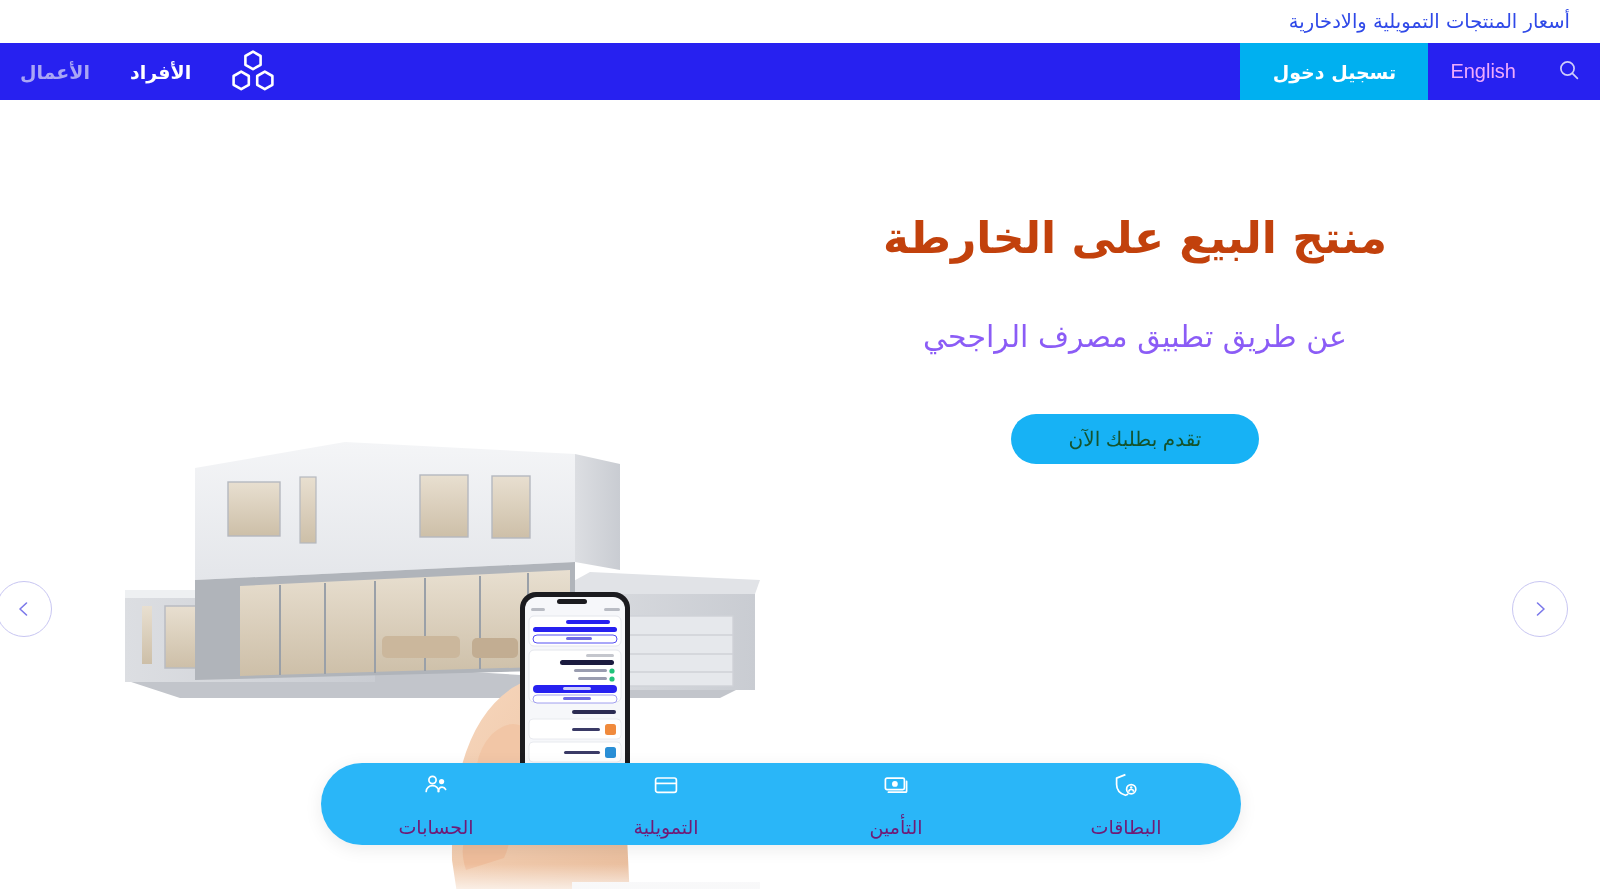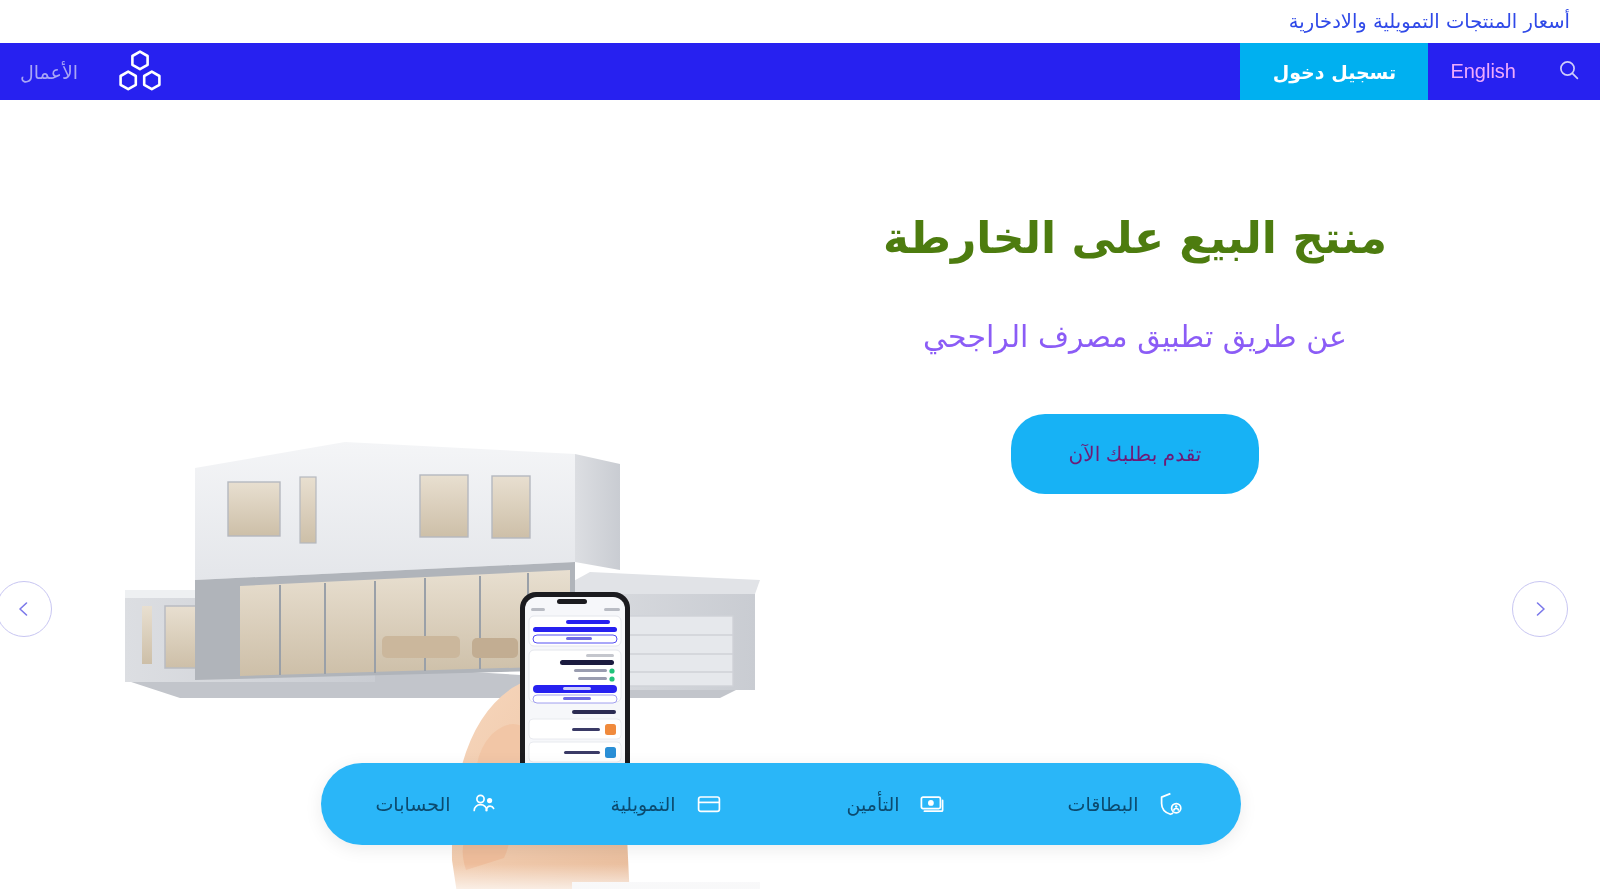--- a/index.html
+++ b/index.html
@@ -36,21 +36,21 @@
     display:flex; align-items:center; justify-content:center;
     width:84px; height:100%; margin-right:14px; cursor:pointer;
   }
   .logo-wrap svg{ display:block; }
 
   .nav-tab{
     display:flex; align-items:center; height:100%;
     padding:0 20px; font-size:19px; cursor:pointer; white-space:nowrap;
   }
   .nav-tab.active{ color:#ffffff; font-weight:bold; }
-  .nav-tab.inactive{ color:#a9a6f5; font-weight:400; }
+  .nav-tab.inactive{ color:#a9a6f5; font-weight:700; }
 
   .search-btn{
     display:flex; align-items:center; justify-content:center;
     width:62px; height:100%; cursor:pointer;
   }
   .lang-btn{
     display:flex; align-items:center; justify-content:center;
     padding:0 22px; height:100%;
     color:#f0abfc; font-size:20px; font-family:"Liberation Sans",sans-serif;
     cursor:pointer; white-space:nowrap;
@@ -65,30 +65,30 @@
   
   .hero{
     position:absolute; top:100px; left:0; width:1600px; height:789px;
     background:#ffffff; overflow:hidden;
   }
   .hero-text{
     position:absolute; top:110px; right:185px; width:560px;
     text-align:center;
   }
   .hero-title{
-    color:#4d7c0f; font-size:44px; font-weight:bold; line-height:1.25;
+    color:#c2410c; font-size:44px; font-weight:bold; line-height:1.25;
     white-space:nowrap;
   }
   .hero-sub{
     margin-top:52px; color:#8b5cf6; font-size:30px; font-weight:400; line-height:1.3;
     white-space:nowrap;
   }
   .hero-cta{
-    margin:58px auto 0; width:248px; height:80px; border-radius:34px;
-    background:#17b2f5; color:#701a75; font-size:20px; font-weight:400;
+    margin:58px auto 0; width:248px; height:50px; border-radius:34px;
+    background:#17b2f5; color:#14532d; font-size:20px; font-weight:400;
     display:flex; align-items:center; justify-content:center; cursor:pointer;
     border:none;
   }
 
   
   .illus{ position:absolute; left:120px; top:330px; width:640px; height:470px; }
   .illus svg{ display:block; }
 
   
   .arrow{
@@ -101,22 +101,22 @@
   .arrow svg{ display:block; }
 
   
   .quickbar{
     position:absolute; left:321px; top:663px; width:920px; height:82px;
     background:#2ab6f8; border-radius:42px;
     display:flex; flex-direction:row-reverse; align-items:center;
     box-shadow:0 4px 18px rgba(0,0,0,0.08);
   }
   .quick-item{
-    flex:1; display:flex; flex-direction:row; align-items:center; justify-content:center;
-    gap:20px; color:#0c4a6e; cursor:pointer; height:100%;
+    flex:1; display:flex; flex-direction:column; align-items:center; justify-content:center;
+    gap:20px; color:#701a75; cursor:pointer; height:100%;
   }
   .quick-item .qi-icon{ height:26px; display:flex; align-items:center; justify-content:center; }
   .quick-item .qi-label{ font-size:19px; line-height:1; }
 </style>
 </head>
 <body>
 
 <div class="page">
 
   <div class="topstrip">
@@ -139,20 +139,21 @@
     </div>
 
     <div class="nav-right">
       <div class="logo-wrap">
         <svg width="52" height="46" viewBox="0 0 52 46" fill="none" stroke="#ffffff" stroke-width="2.6" stroke-linejoin="round">
           <path d="M26 2.6 L33.6 7.0 L33.6 15.8 L26 20.2 L18.4 15.8 L18.4 7.0 Z"></path>
           <path d="M14.2 22.6 L21.8 27.0 L21.8 35.8 L14.2 40.2 L6.6 35.8 L6.6 27.0 Z"></path>
           <path d="M37.8 22.6 L45.4 27.0 L45.4 35.8 L37.8 40.2 L30.2 35.8 L30.2 27.0 Z"></path>
         </svg>
       </div>
+      <div class="nav-tab active">الأفراد</div>
       <div class="nav-tab inactive">الأعمال</div>
     </div>
 
   </div>
 
   <div class="hero">
 
     <div class="illus">
       <svg width="640" height="470" viewBox="0 0 640 470">
         <defs>

